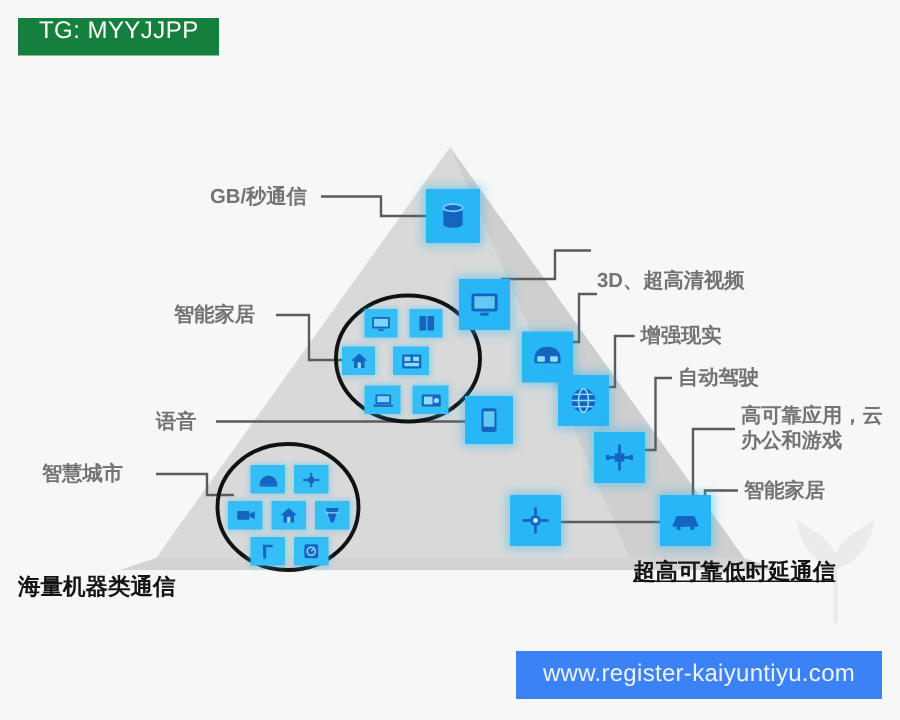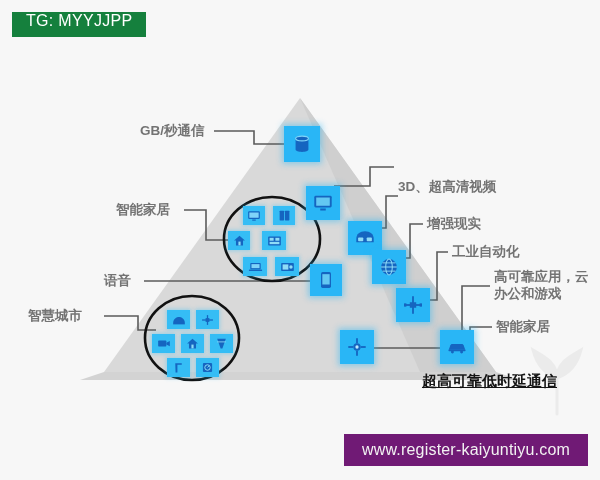--- a/index.html
+++ b/index.html
@@ -32,21 +32,21 @@
     z-index: 40;
   }
 
   
   #watermark-bar {
     position: absolute;
     left: 344px;
     top: 434px;
     width: 244px;
     height: 32px;
-    background: #701a75;
+    background: #3b82f6;
     color: #f2f2f2;
     font-size: 16px;
     display: flex;
     align-items: center;
     justify-content: center;
     letter-spacing: 0.2px;
     z-index: 40;
   }
 
   
@@ -171,37 +171,38 @@
       <path d="M374 348 L440 348"></path>
     </g>
   </svg>
 
   <svg id="circles-layer" viewBox="0 0 600 480">
     <ellipse cx="272" cy="239" rx="48" ry="42" fill="none" stroke="#111111" stroke-width="2.6"></ellipse>
     <ellipse cx="192" cy="338" rx="47" ry="42" fill="none" stroke="#111111" stroke-width="2.6"></ellipse>
   </svg>
 
 
+  <div class="big-label" style="left:12px; top:382px;">海量机器类通信</div>
 
   <div class="big-label" style="left:422px; top:372px;text-decoration:underline;">超高可靠低时延通信</div>
 
   <div class="label" style="left:140px; top:123px;">GB/秒通信</div>
 
   <div class="label" style="left:116px; top:202px;">智能家居</div>
 
   <div class="label" style="left:104px; top:273px;">语音</div>
 
   <div class="label" style="left:28px; top:308px;">智慧城市</div>
 
   <div class="label" style="left:398px; top:159px;margin-top:20px;">3D、超高清视频</div>
 
 
   <div class="label" style="left:427px; top:216px;">增强现实</div>
 
-  <div class="label" style="left:452px; top:244px;">工业自动化</div>
+  <div class="label" style="left:452px; top:244px;">自动驾驶</div>
 
   <div class="label two-line" style="left:494px; top:269px;">高可靠应用，云办公和游戏</div>
 
   <div class="label" style="left:496px; top:319px;">智能家居</div>
 
   <div class="icon-tile" style="left:284px; top:126px; width:36px; height:36px;">
     <svg width="22" height="22" viewBox="0 0 24 24">
       <ellipse cx="12" cy="6" rx="7" ry="2.6" fill="#1565c0"></ellipse>
       <path d="M5 6 L5 18 C5 19.5 8 20.6 12 20.6 C16 20.6 19 19.5 19 18 L19 6" fill="#1565c0"></path>
       <ellipse cx="12" cy="6" rx="7" ry="2.6" fill="none" stroke="#7fd4f9" stroke-width="1.2"></ellipse>

